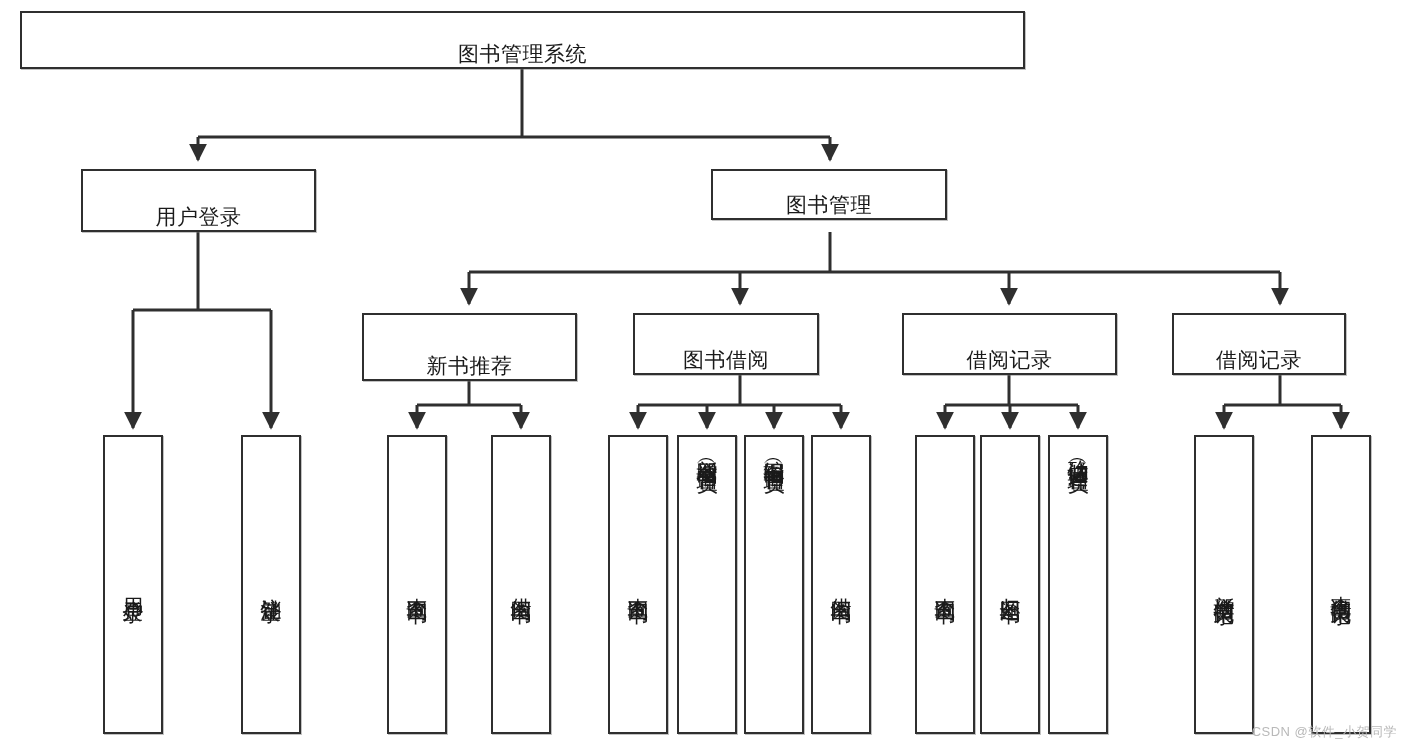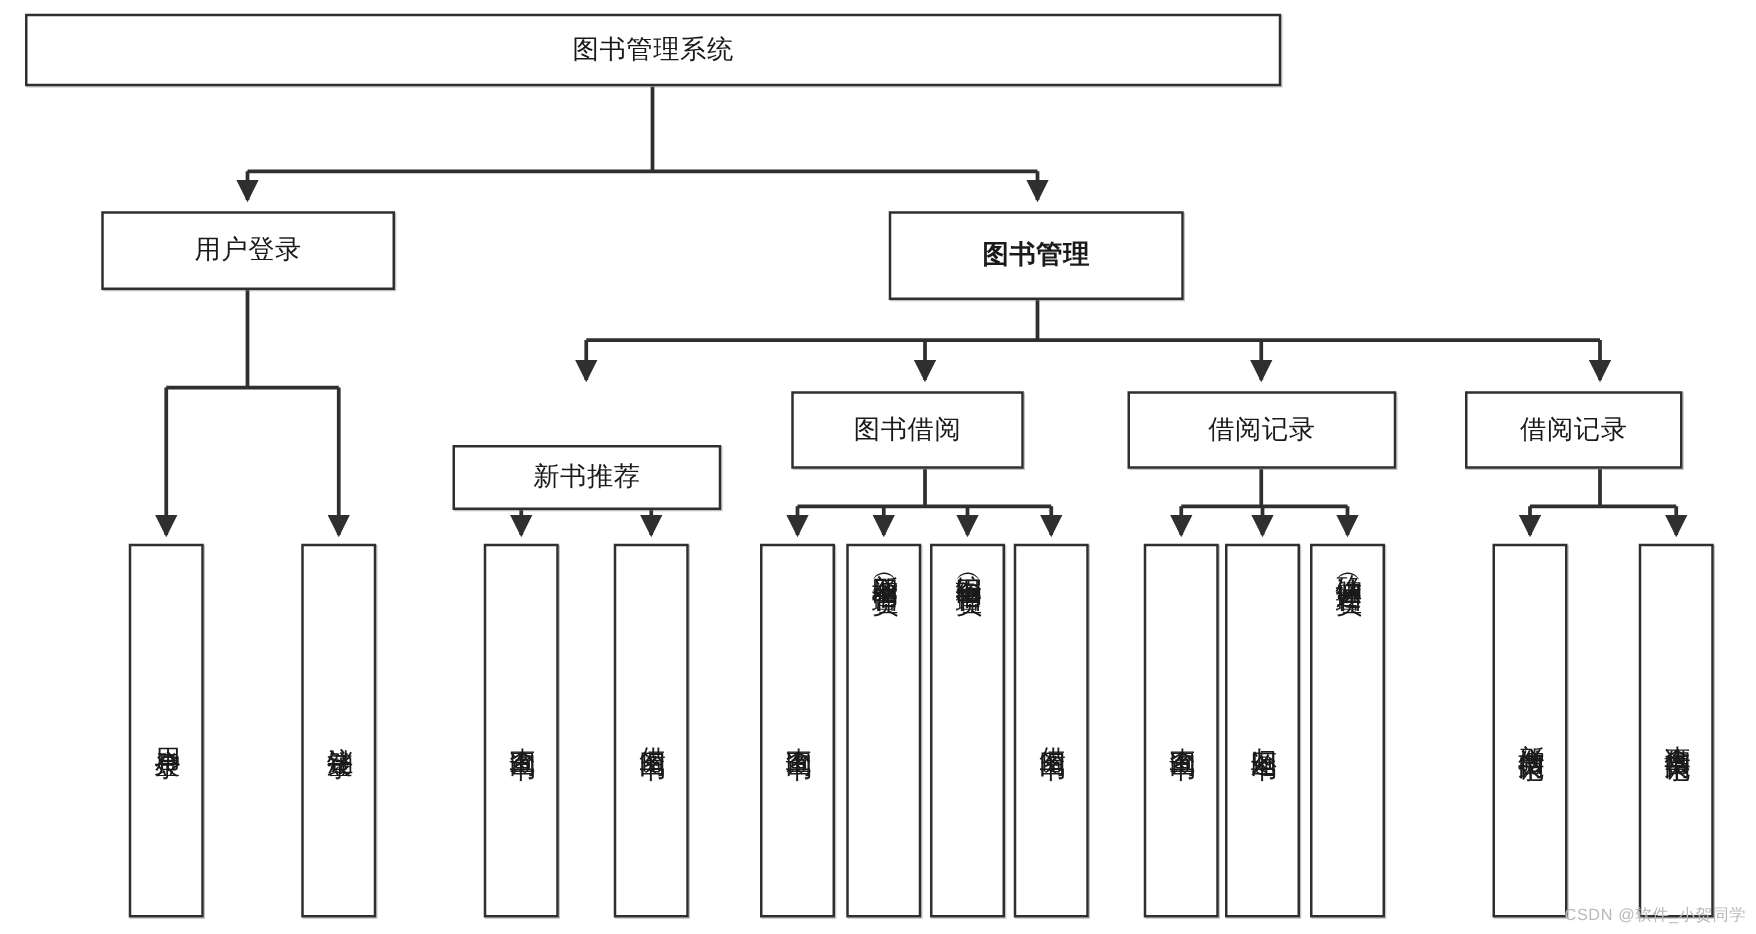--- a/index.html
+++ b/index.html
@@ -26,21 +26,21 @@
     width: 1405px;
     height: 747px;
     pointer-events: none;
   }
   .node {
     position: absolute;
     box-sizing: border-box;
     border: 2px solid #2f2f2f;
     background: #ffffff;
     display: flex;
-    align-items: center;
+    align-items: flex-end;
     justify-content: center;
     color: #1a1a1a;
     box-shadow: 1px 1px 0 rgba(120,120,120,0.45);
   }
   .node .label {
     display: block;
     text-align: center;
     line-height: 1.25;
     letter-spacing: 0.5px;
   }
@@ -130,25 +130,25 @@
     </g>
   </svg>
 
   <div class="node horiz" style="left:20px; top:11px; width:1005px; height:58px;">
     <span class="label">图书管理系统</span>
   </div>
 
   <div class="node horiz" style="left:81px; top:169px; width:235px; height:63px;">
     <span class="label">用户登录</span>
   </div>
-  <div class="node horiz" style="left:711px; top:169px; width:236px; height:71px;font-weight:bold;">
+  <div class="node horiz" style="left:711px; top:169px; width:236px; height:51px;">
     <span class="label">图书管理</span>
   </div>
 
-  <div class="node horiz" style="left:362px; top:313px; width:215px; height:52px;margin-top:43px;">
+  <div class="node horiz" style="left:362px; top:313px; width:215px; height:68px;">
     <span class="label">新书推荐</span>
   </div>
   <div class="node horiz" style="left:633px; top:313px; width:186px; height:62px;">
     <span class="label">图书借阅</span>
   </div>
   <div class="node horiz" style="left:902px; top:313px; width:215px; height:62px;">
     <span class="label">借阅记录</span>
   </div>
   <div class="node horiz" style="left:1172px; top:313px; width:174px; height:62px;">
     <span class="label">借阅记录</span>

